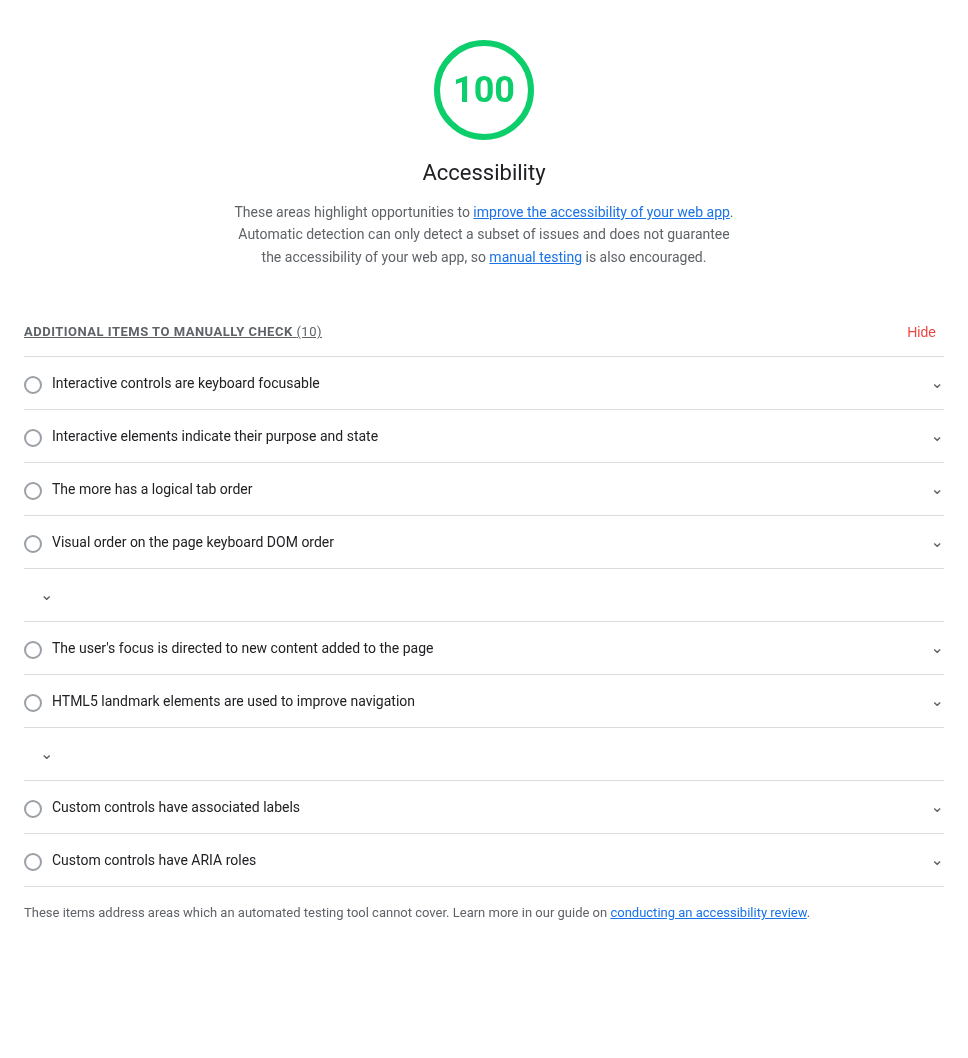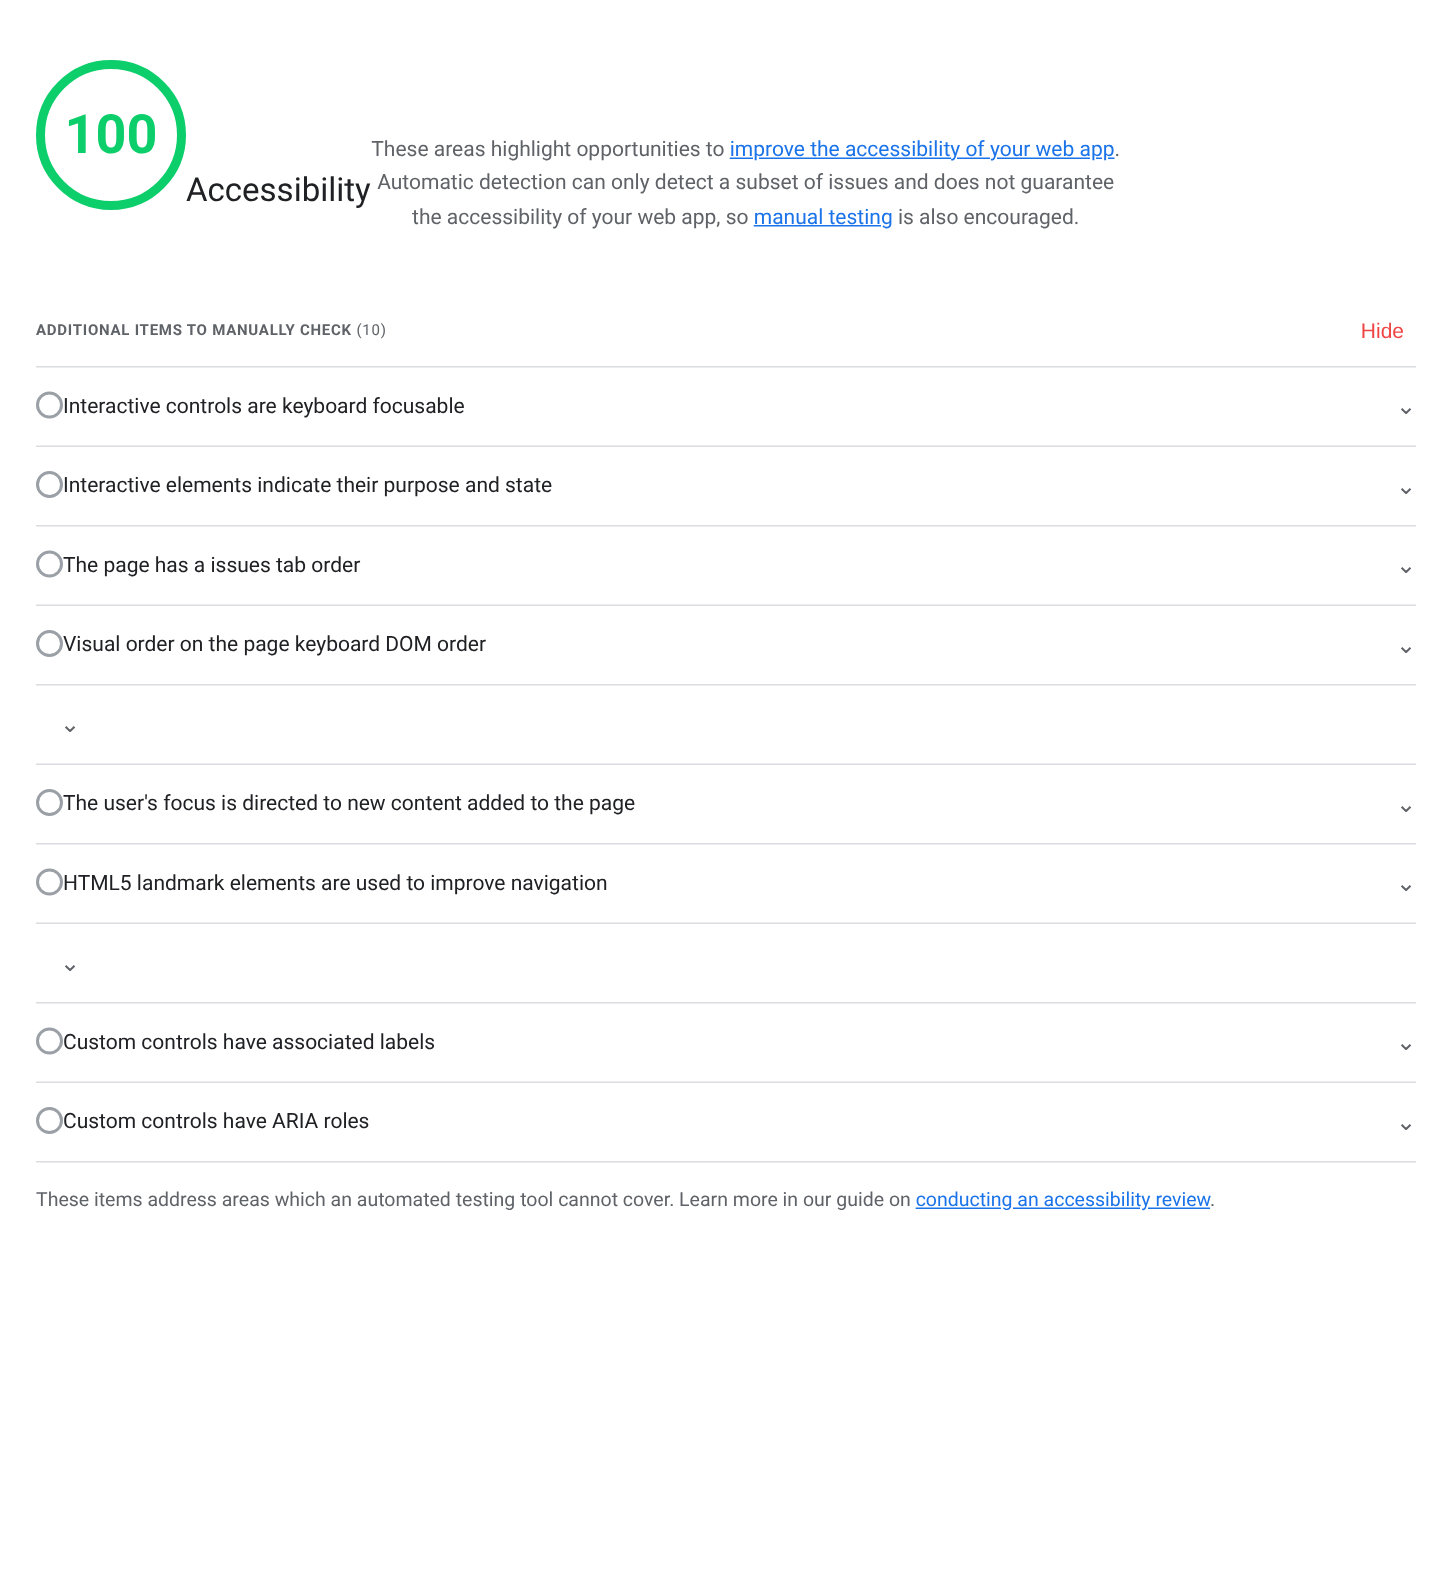--- a/index.html
+++ b/index.html
@@ -18,22 +18,22 @@
 
     .page-container {
       max-width: 968px;
       margin: 0 auto;
       padding: 40px 24px;
     }
 
     
     .score-section {
       display: flex;
-      flex-direction: row;
-      align-items: flex-end;
+      flex-direction: column;
+      align-items: center;
       margin-bottom: 24px;
     }
 
     .score-circle {
       width: 100px;
       height: 100px;
       border-radius: 50%;
       border: 6px solid #0cce6b;
       display: flex;
       align-items: center;
@@ -71,25 +71,26 @@
     .section-header {
       display: flex;
       justify-content: space-between;
       align-items: center;
       padding: 12px 0;
       margin-top: 40px;
       margin-bottom: 0;
     }
 
     .section-title {
-      font-size: 10px;
+      font-size: 13px;
       font-weight: 700;
       color: #5f6368;
       letter-spacing: 0.5px;
       text-transform: uppercase;
+      text-decoration: underline;
     }
 
     .section-title .count {
       color: #5f6368;
       font-weight: 400;
     }
 
     .section-toggle {
       font-size: 14px;
       color: #ef4444;
@@ -108,22 +109,22 @@
       display: flex;
       align-items: center;
       justify-content: space-between;
       padding: 14px 0;
       border-bottom: 1px solid #dadce0;
       cursor: pointer;
     }
 
     .audit-left {
       display: flex;
-      align-items: flex-start;
-      gap: 0;
+      align-items: flex-end;
+      gap: 10px;
       flex: 1;
     }
 
     .circle-icon {
       width: 18px;
       height: 18px;
       border-radius: 50%;
       border: 2px solid #9aa0a6;
       display: flex;
       align-items: center;
@@ -205,21 +206,21 @@
       <div class="audit-left">
         <div class="circle-icon"></div>
         <span class="audit-label">Interactive elements indicate their purpose and state</span>
       </div>
       <span class="chevron-icon">⌄</span>
     </div>
 
     <div class="audit-item">
       <div class="audit-left">
         <div class="circle-icon"></div>
-        <span class="audit-label">The page has a issues tab order</span>
+        <span class="audit-label">The more has a logical tab order</span>
       </div>
       <span class="chevron-icon">⌄</span>
     </div>
 
     <div class="audit-item">
       <div class="audit-left">
         <div class="circle-icon"></div>
         <span class="audit-label">Visual order on the page keyboard DOM order</span>
       </div>
       <span class="chevron-icon">⌄</span>

